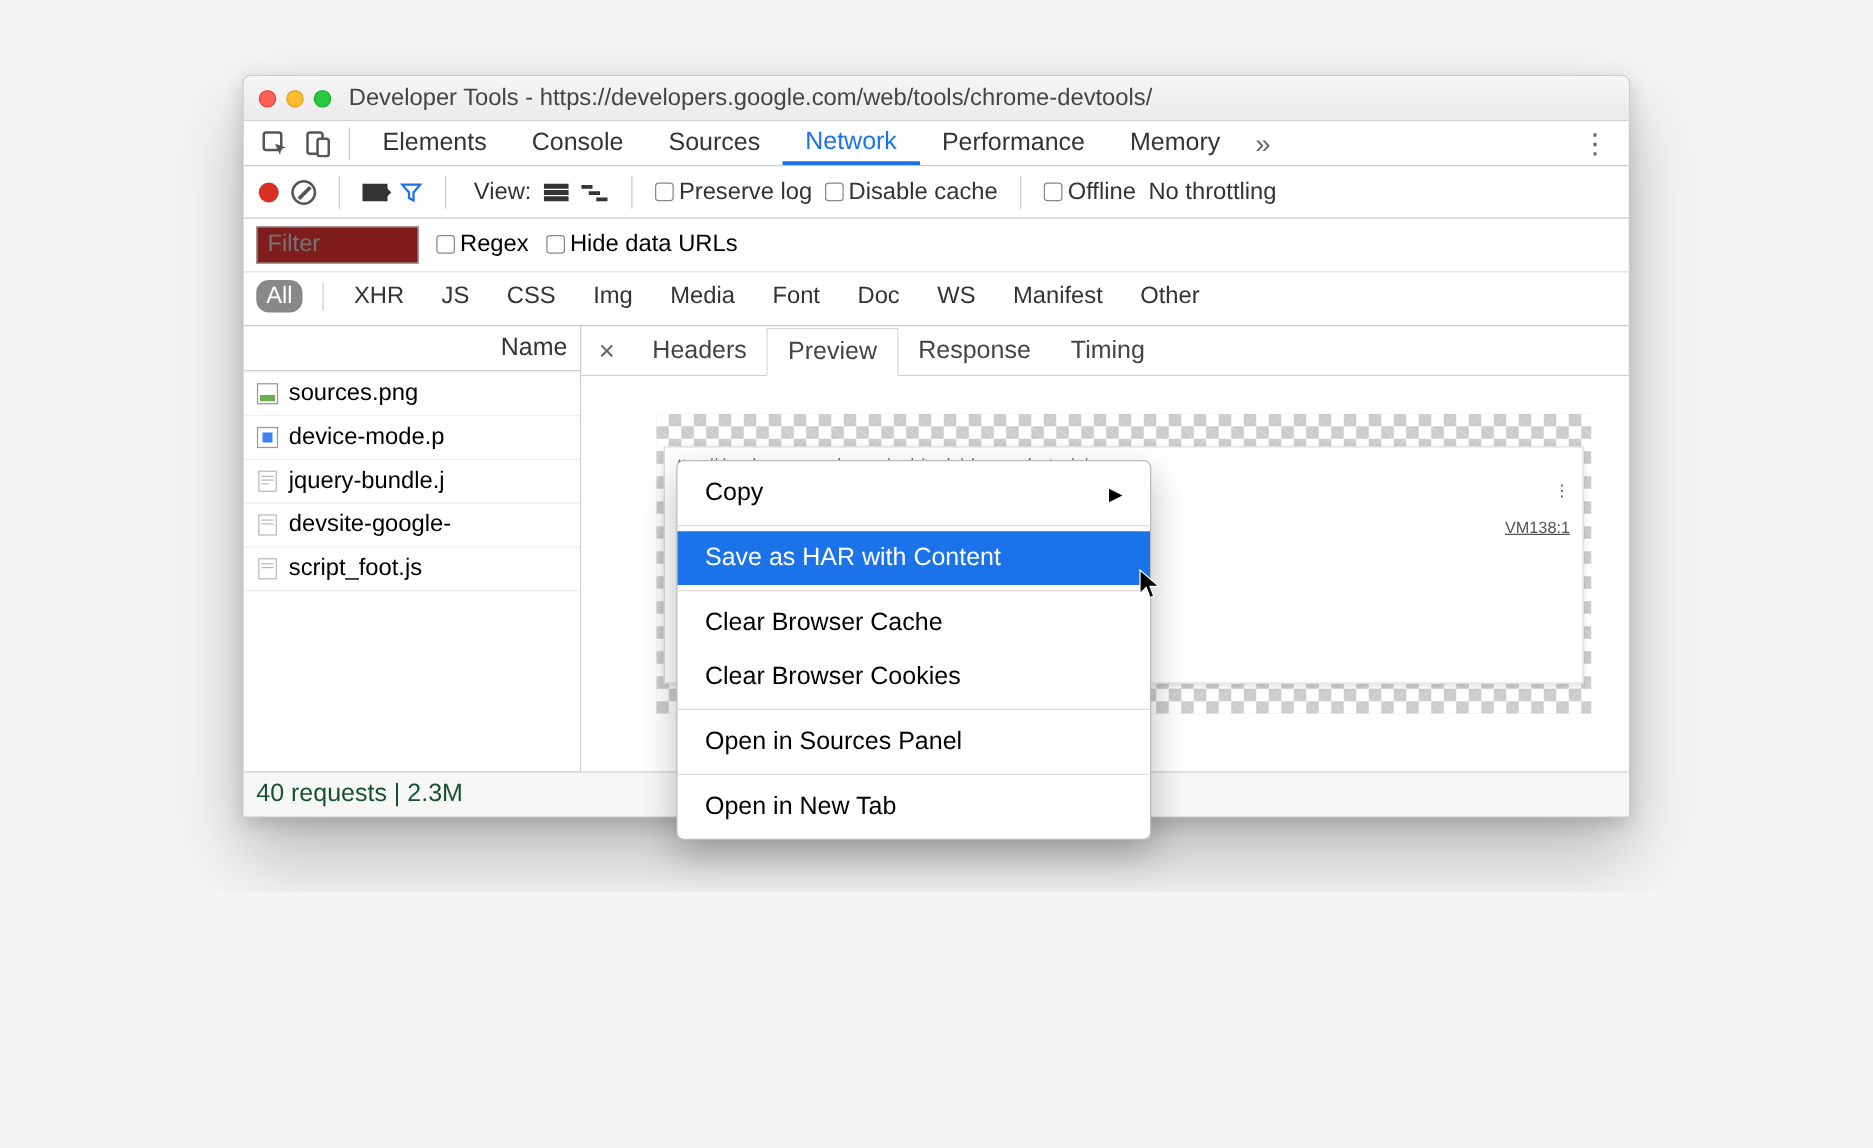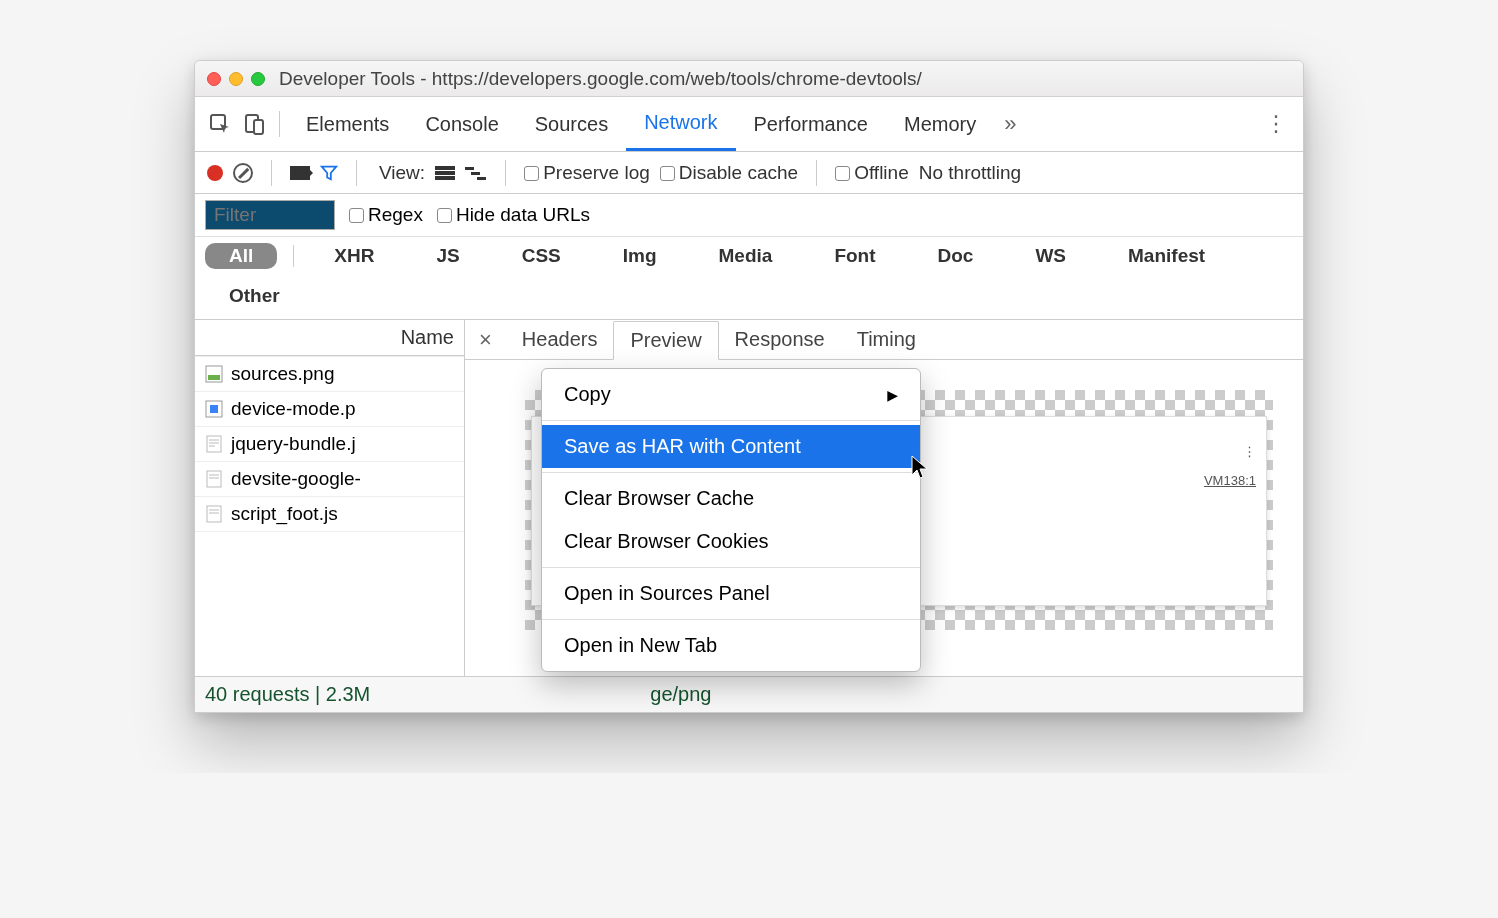--- a/index.html
+++ b/index.html
@@ -33,21 +33,21 @@
   .traffic { display: flex; gap: 8px; margin-right: 14px; }
   .dot { width: 14px; height: 14px; border-radius: 50%; }
   .dot.red { background:#ff5f57; border:1px solid #e24640;}
   .dot.yellow{ background:#ffbd2e; border:1px solid #dfa023;}
   .dot.green { background:#28c940; border:1px solid #1dad2b;}
   .title { font-size: 19px; color:#444; }
 
   
   .tabsrow {
     display:flex; align-items:center;
-    height: 55px; border-bottom:1px solid #ccc;
+    height: 36px; border-bottom:1px solid #ccc;
     padding: 0 8px;
   }
   .iconbtn { width:34px;height:34px;display:flex;align-items:center;justify-content:center;color:#555;}
   .sep { width:1px; height:26px; background:#ccc; margin:0 8px;}
   .tabs { display:flex; gap:0; height:100%; align-items:stretch;}
   .tab { display:flex; align-items:center; padding:0 18px; font-size:20px; color:#333; cursor:pointer;}
   .tab.active { color:#1a73e8; border-bottom:3px solid #1a73e8;}
   .spacer{flex:1;}
   .more-dots{font-size:22px;color:#666;padding:0 10px;}
   .kebab{font-size:22px;color:#666;padding:0 8px;}
@@ -61,23 +61,23 @@
   .nosign{width:20px;height:20px;border:2.5px solid #555;border-radius:50%;position:relative;}
   .nosign::after{content:"";position:absolute;left:2px;top:7px;width:13px;height:2.5px;background:#555;transform:rotate(-45deg);}
   .cam{width:20px;height:14px;background:#333;position:relative;}
   .cam::after{content:"";position:absolute;right:-8px;top:2px;border:5px solid transparent;border-left-color:#333;}
   .funnel{width:18px;height:18px;color:#1a73e8;}
   .viewlabel{margin-left:4px;}
   .checkbox{width:15px;height:15px;border:1px solid #888;border-radius:3px;margin-right:4px;display:inline-block;vertical-align:middle;}
 
   
   .filterrow{display:flex;align-items:center;gap:14px;padding:6px 10px;border-bottom:1px solid #e0e0e0;font-size:19px;}
-  .filterinput{border:1px solid #aaa;padding:3px 8px;font-size:19px;color:#999;width:130px;background:#0c4a6e;}
+  .filterinput{border:1px solid #aaa;padding:3px 8px;font-size:19px;color:#999;width:130px;background:#7f1d1d;}
   .pillrow{display:flex;align-items:center;gap:14px;padding:6px 10px 10px;border-bottom:1px solid #ccc;font-size:19px;flex-wrap:wrap;}
-  .pill{padding:2px 24px;border-radius:10px;cursor:pointer;color:#333;font-weight:700;}
+  .pill{padding:2px 8px;border-radius:10px;cursor:pointer;color:#333;font-weight:400;}
   .pill.active{background:#888;color:#fff;}
   .pillrow .sepv{width:1px;height:22px;background:#ccc;margin:0 2px;}
 
   
   .split{display:flex;height:356px;position:relative;}
   .leftcol{width:270px;border-right:1px solid #ccc;display:flex;flex-direction:column;}
   .colhead{font-size:20px;color:#333;padding:6px 10px;border-bottom:1px solid #ccc;text-align:right;}
   .filelist{flex:1;overflow:hidden;}
   .filerow{display:flex;align-items:center;gap:8px;padding:6px 10px;font-size:19px;border-bottom:1px solid #eee;white-space:nowrap;overflow:hidden;}
   .filerow.sel{background:#1a73e8;color:#fff;}

